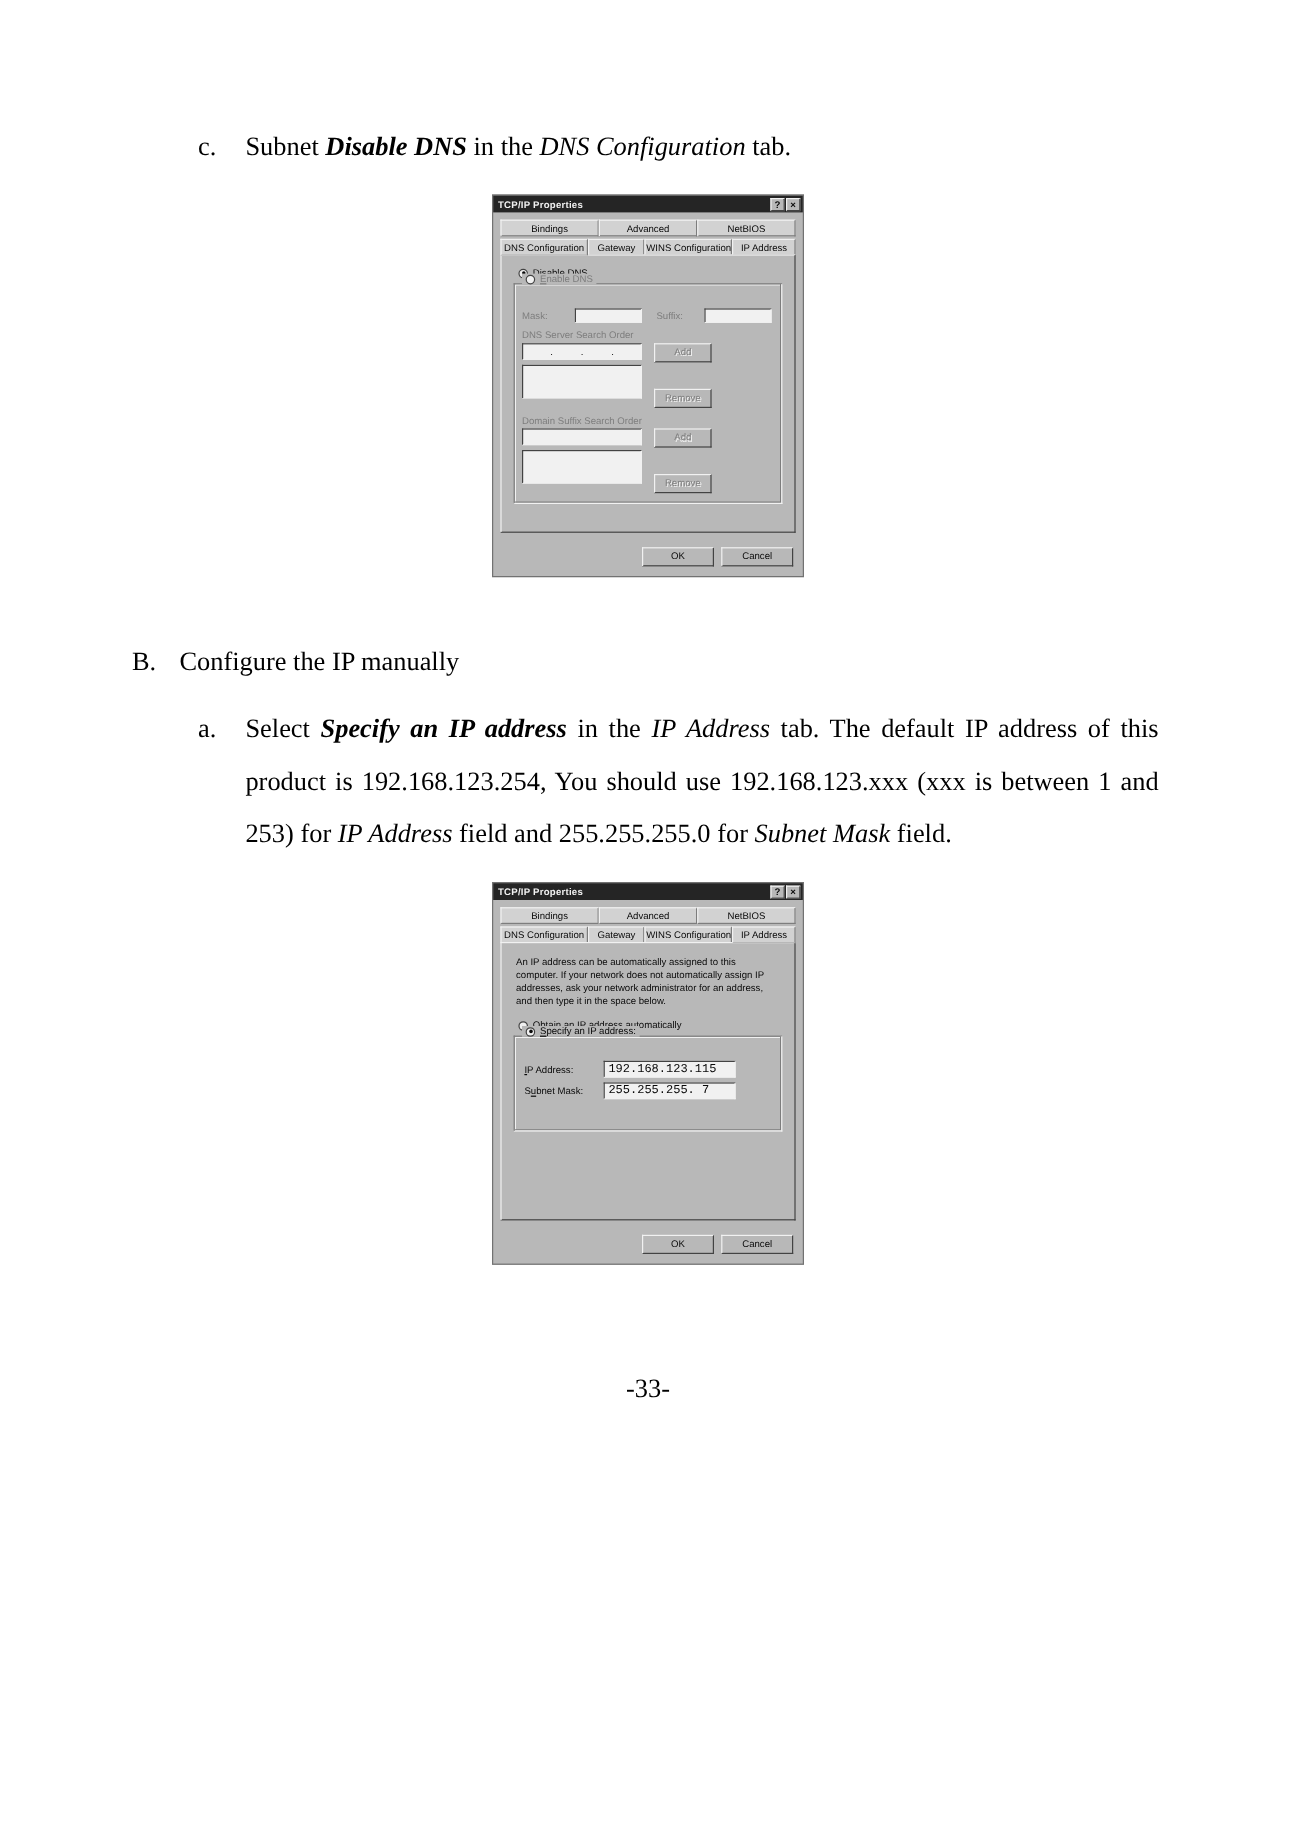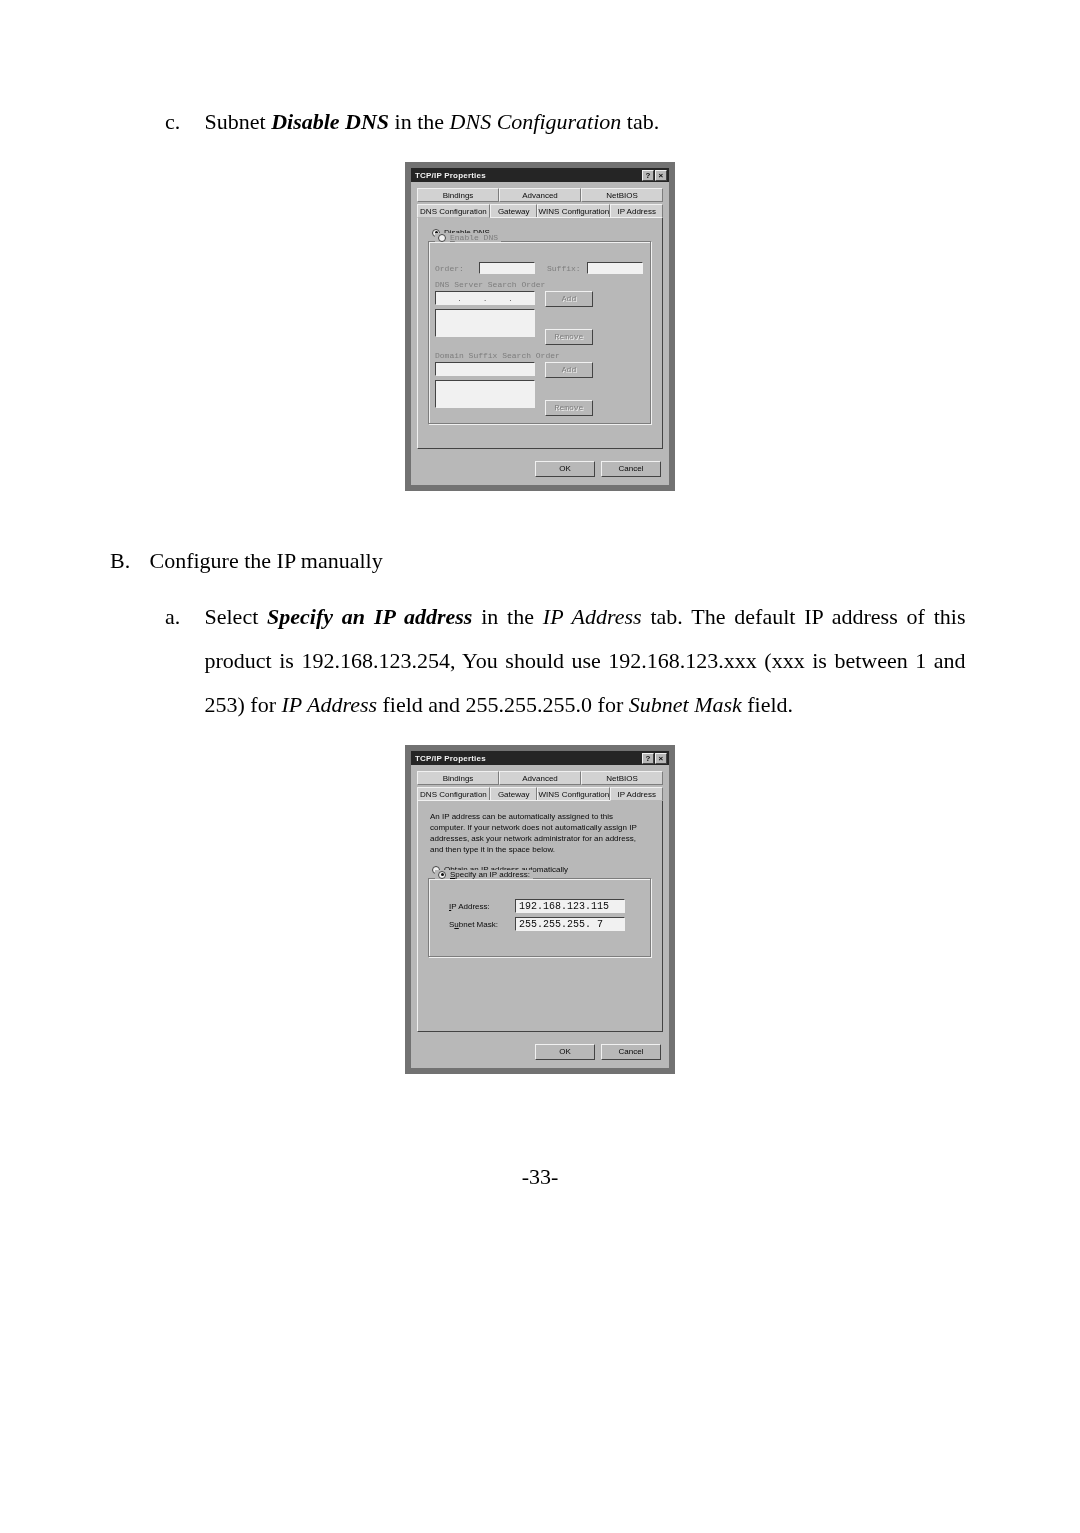--- a/index.html
+++ b/index.html
@@ -32,21 +32,21 @@
     margin-top: 90px;
   }
 
   
   .dlg {
     width: 258px;
     margin: 18px auto 48px auto;
     font-family: Tahoma, "MS Sans Serif", Arial, sans-serif;
     font-size: 8px;
     color: #000;
-    border: 6px solid #737373;
+    border: 1px solid #737373;
     background: #c0c0c0;
     filter: grayscale(1) contrast(0.93) brightness(0.98);
     position: relative;
   }
   .titlebar {
     height: 14px;
     background: linear-gradient(#1a1a5a, #1a1a5a);
     color: #fff;
     display: flex;
     align-items: center;
@@ -128,21 +128,21 @@
     border-bottom:1px solid #fff;
     box-shadow: inset -1px -1px 0 #808080, inset 1px 1px 0 #fff;
     padding: 10px 6px 8px 6px;
     margin: 2px 2px 6px 2px;
     position: relative;
   }
   .group-label {
     position:absolute; top:-7px; left:6px;
     background:#c0c0c0; padding:0 3px; font-size:8px;
   }
-  .dim { color:#808080;font-family:Liberation Mono, monospace; }
+  .dim { color:#808080; }
 
   .field-row { display:flex; align-items:center; gap:4px; margin:4px 0; }
   .lbl { width:40px; font-size:8px; }
   .txt {
     height:12px; background:#fff;
     border-top:1px solid #404040; border-left:1px solid #404040;
     border-right:1px solid #fff; border-bottom:1px solid #fff;
     box-sizing:border-box; font-size:8px; line-height:11px; padding:0 2px;
     font-family:"Courier New",monospace;
   }
@@ -228,21 +228,21 @@
         </div>
 
         <div class="groupbox" style="padding-top:16px;">
           <div class="group-label radio" style="top:-9px; margin:0;">
             <span class="dot"></span>
             <span class="dim"><span class="u">E</span>nable DNS</span>
 
           </div>
 
           <div class="field-row">
-            <span class="lbl dim">Order:</span>
+            <span class="lbl dim">Mask:</span>
             <div class="txt" style="width:56px"></div>
             <span class="lbl dim" style="width:36px;margin-left:8px">Suffix:</span>
             <div class="txt" style="width:56px"></div>
           </div>
 
           <div class="section dim">DNS Server Search Order</div>
           <div class="row-flex">
             <div>
               <div class="ip-box">
                 <span class="ip-seg"></span>
@@ -314,21 +314,21 @@
 
       <div class="tab-panel">
         <div class="infotext">An IP address can be automatically assigned to this computer. If your network does not automatically assign IP addresses, ask your network administrator for an address, and then type it in the space below.</div>
 
         <div class="radio">
           <span class="dot"></span>
           <span><span class="u">O</span>btain an IP address automatically</span>
 
         </div>
 
-        <div class="groupbox" style="padding:14px 8px 22px 20px;">
+        <div class="groupbox" style="padding:14px 8px 22px 8px;">
           <div class="group-label radio checked" style="top:-9px; margin:0;">
             <span class="dot"></span>
             <span><span class="u">S</span>pecify an IP address:</span>
 
           </div>
 
           <div class="field-row" style="margin-top:6px">
             <span style="width:62px;font-size:8px"><span class="u">I</span>P Address:</span>
 
             <div class="ipval">192.168.123.115</div>

